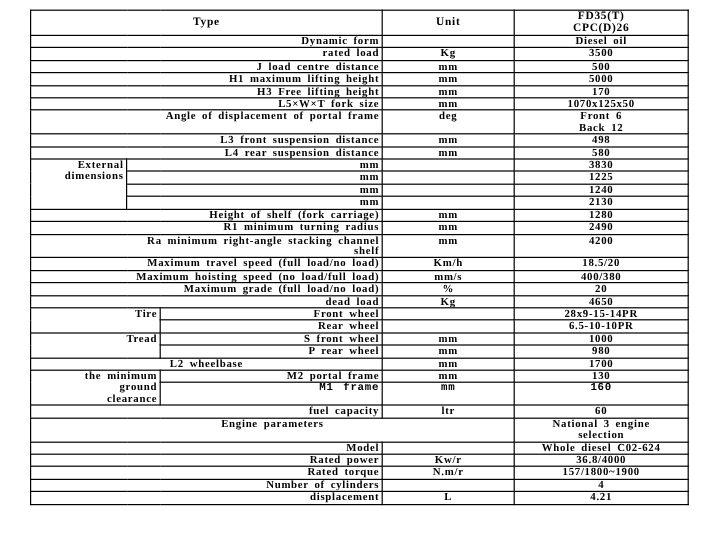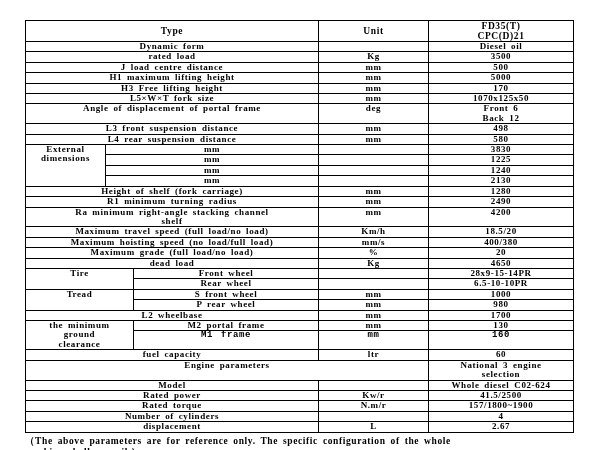--- a/index.html
+++ b/index.html
@@ -16,35 +16,35 @@
     color: #000000;
   }
   .sheet {
     position: relative;
     width: 600px;
     height: 450px;
   }
   table.spec {
     border-collapse: collapse;
     table-layout: fixed;
-    margin: 20px 0 0 25px;
+    margin: 8px 0 0 25px;
     width: 548px;
     font-size: 9px;
     line-height: 9.4px;
     letter-spacing: 0.6px;
     word-spacing: 2px;
   }
   table.spec td {
     border: 1px solid #000000;
     padding: 0 2px;
     vertical-align: top;
     white-space: pre-line;
     overflow: hidden;
   }
-  td.lbl { text-align: center; padding-left: 3px; }
+  td.lbl { text-align: right; padding-left: 3px; }
   td.ctr { text-align: center; }
   tr.hdr td {
     text-align: center;
     vertical-align: middle;
     font-size: 9.5px;
     line-height: 10px;
   }
   tr.tall { height: 19px; font-family: Liberation Mono, monospace; }
   .footnote {
     margin: 3px 0 0 25px;
@@ -67,21 +67,21 @@
         <col style="width:185px">
         <col style="width:110px">
         <col style="width:145px">
     </colgroup>
 
     <tbody>
         <tr class="hdr">
       <td colspan="3">Type</td>
       <td>Unit</td>
       <td>FD35(T)
-CPC(D)21</td>
+CPC(D)26</td>
     </tr>
 
     <tr>
       <td class="lbl" colspan="3">Dynamic form</td>
       <td class="ctr"></td>
       <td class="ctr">Diesel oil</td>
     </tr>
 
     <tr>
       <td class="lbl" colspan="3">rated load</td>
@@ -256,38 +256,36 @@
 
     <tr>
       <td class="lbl" colspan="3">Model</td>
       <td class="ctr"></td>
       <td class="ctr">Whole diesel C02-624</td>
     </tr>
 
     <tr>
       <td class="lbl" colspan="3">Rated power</td>
       <td class="ctr">Kw/r</td>
-      <td class="ctr">41.5/2500</td>
+      <td class="ctr">36.8/4000</td>
     </tr>
 
     <tr>
       <td class="lbl" colspan="3">Rated torque</td>
       <td class="ctr">N.m/r</td>
       <td class="ctr">157/1800~1900</td>
     </tr>
 
     <tr>
       <td class="lbl" colspan="3">Number of cylinders</td>
       <td class="ctr"></td>
       <td class="ctr">4</td>
     </tr>
 
     <tr>
       <td class="lbl" colspan="3">displacement</td>
       <td class="ctr">L</td>
-      <td class="ctr">2.67</td>
+      <td class="ctr">4.21</td>
     </tr>
   </tbody>
     </table>
 
-  <div class="footnote">（The above parameters are for reference only. The specific configuration of the whole
-machine shall prevail.）</div>
 </div>
 
 </body></html>

